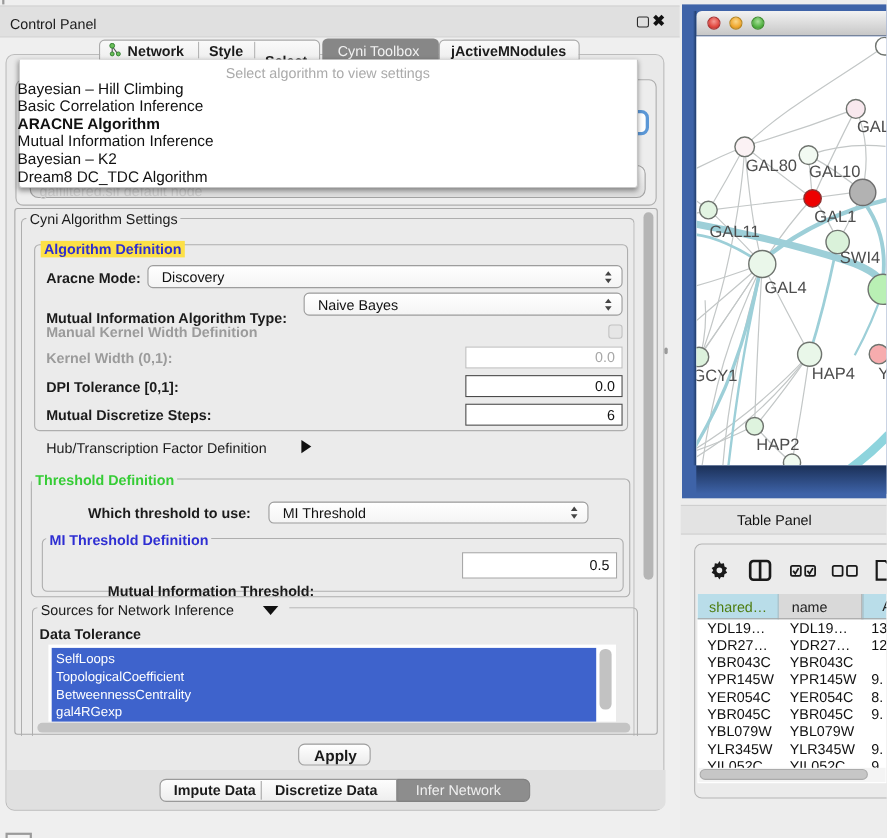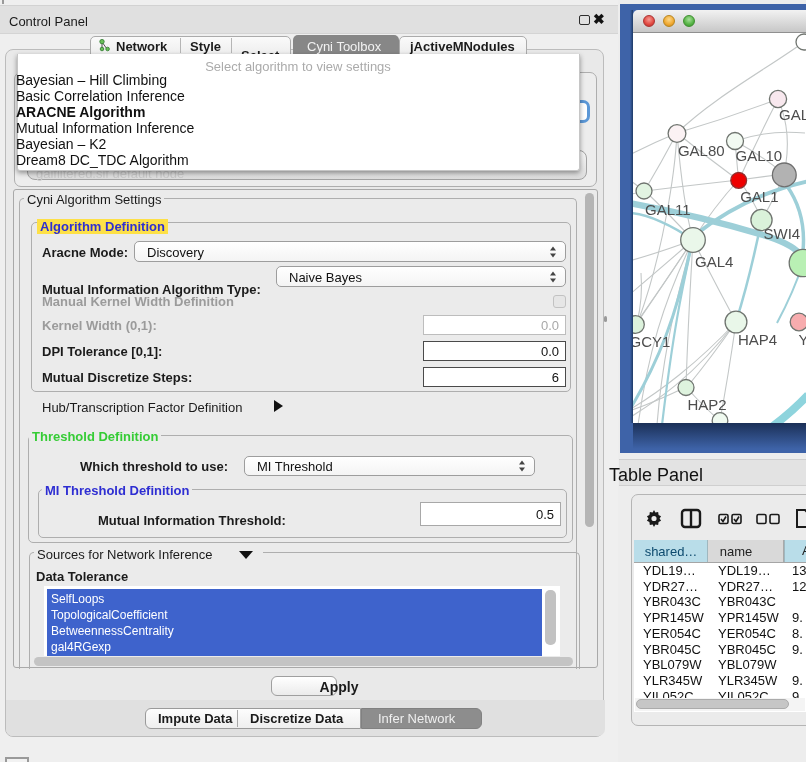--- a/index.html
+++ b/index.html
@@ -104,39 +104,39 @@
 <div class="grp" style="left:28px;top:435px;width:543px;height:106px;"></div>
 <div class="abs" style="left:29px;top:429px;font-size:13px;font-weight:bold;color:#35cc35;background:#ebebeb;padding:0 3px;">Threshold Definition</div>
 <div class="abs lbl bold" style="left:80px;top:459px;">Which threshold to use:</div>
 <div class="combo" style="left:225px;top:456px;width:291px;height:20px;box-sizing:border-box;margin-left:19px;">
     <span class="ctext">MI Threshold</span>
     <span class="spin"></span>
   </div>
 
 <div class="grp" style="left:38px;top:489px;width:527px;height:47px;"></div>
 <div class="abs" style="left:42px;top:483px;font-size:13px;font-weight:bold;color:#2e2ed2;background:#ebebeb;padding:0 3px;">MI Threshold Definition</div>
-<div class="abs lbl bold" style="left:54px;top:513px;padding-left:44px;">Mutual Information Threshold:</div>
+<div class="abs lbl bold" style="left:54px;top:530px;padding-left:44px;">Mutual Information Threshold:</div>
 <div class="field" style="left:420px;top:502px;width:141px;height:24px;border:1px solid #a8a8a8;box-sizing:border-box;">
     <span style="color:#111;">0.5</span>
   </div>
 
 <div class="grp" style="left:29px;top:552px;width:549px;height:116px;border-bottom:none;border-radius:5px 5px 0 0;"></div>
 <div class="abs" style="left:34px;top:547px;font-size:13px;color:#1b1b1b;background:#ebebeb;padding:0 3px;z-index:2;">Sources for Network Inference</div>
 <div class="abs" style="left:208px;top:549px;width:55px;height:8px;background:#ebebeb;"></div>
 <div class="abs" style="left:239px;top:551px;width:0;height:0;border-left:7.5px solid transparent;border-right:7.5px solid transparent;border-top:8px solid #111;"></div>
 <div class="abs lbl bold" style="left:36px;top:569px;">Data Tolerance</div>
 
 <div class="abs" style="left:44px;top:586px;width:516px;height:70px;background:#fff;"></div>
 <div class="abs" style="left:47px;top:589px;width:495px;height:67px;background:#3e63cc;"></div>
 <div class="abs" style="left:51px;top:590.5px;font-size:12px;color:#fff;line-height:16.3px;">SelfLoops<br>TopologicalCoefficient<br>BetweennessCentrality<br>gal4RGexp</div>
 <div class="abs" style="left:545px;top:590px;width:11px;height:55px;background:#c2c2c2;border-radius:5px;"></div>
 
 <div class="abs" style="left:6px;top:700px;width:599px;height:36px;background:#e0e0e0;border-radius:0 0 7px 7px;"></div>
 <div class="abs" style="left:271px;top:676px;width:66px;height:20px;background:linear-gradient(#ffffff,#ebebeb);border:1px solid #9f9f9f;border-radius:6px;box-sizing:border-box;"></div>
-<div class="abs" style="left:11px;top:679px;width:608px;text-align:center;font-size:14px;font-weight:bold;color:#1a1a1a;padding-left:24px;">Apply</div>
+<div class="abs" style="left:1px;top:679px;width:608px;text-align:center;font-size:14px;font-weight:bold;color:#1a1a1a;">Apply</div>
 
 <div class="abs" style="left:145px;top:708px;width:216px;height:21px;background:linear-gradient(#fdfdfd,#eeeeee);border:1px solid #9a9a9a;border-radius:6px 0 0 6px;box-sizing:border-box;"></div>
 <div class="abs" style="left:237px;top:710px;width:1px;height:17px;background:#a8a8a8;"></div>
 <div class="abs" style="left:361px;top:708px;width:121px;height:21px;background:#8d8d8d;border:1px solid #818181;border-radius:0 6px 6px 0;box-sizing:border-box;"></div>
 <div class="abs lbl bold" style="left:158px;top:711px;">Impute Data</div>
 <div class="abs lbl bold" style="left:250px;top:711px;">Discretize Data</div>
 <div class="abs" style="left:378px;top:711px;font-size:13px;color:#efefef;">Infer Network</div>
 
 <div class="abs" style="left:5px;top:757px;width:20px;height:10px;background:#f2f2f2;border:2px solid #9a9a9a;"></div>
 
@@ -234,21 +234,21 @@
     <text x="62" y="233.5">GAL4</text>
     <text x="-3.5" y="313.5">GCY1</text>
     <text x="105" y="311.5">HAP4</text>
     <text x="165.5" y="311.5">Y</text>
     <text x="54.5" y="376.5">HAP2</text>
   </g>
 </svg>
 </div>
 
 <div class="abs" style="left:619px;top:459px;width:187px;height:25px;background:#e3e3e3;border-top:1px solid #cfcfcf;border-bottom:1px solid #cfcfcf;"></div>
-<div class="abs" style="left:609px;top:465px;font-size:18px;color:#111;">Table Panel</div>
+<div class="abs" style="left:670px;top:465px;font-size:13px;color:#111;">Table Panel</div>
 
 <div class="abs" style="left:631px;top:494px;width:180px;height:230px;background:#ebebeb;border:1px solid #b5b5b5;border-radius:7px;"></div>
 
 <svg class="abs" style="left:645px;top:508px;" width="165" height="22" viewBox="0 0 165 22">
   <g fill="#1a1a1a">
     <path transform="translate(9,10.5) scale(1.12) translate(-9,-10.5)" d="M 9,3 l 1.2,2.2 2.5,-0.4 0.4,2.5 2.2,1.2 -1.3,2 1.3,2 -2.2,1.2 -0.4,2.5 -2.5,-0.4 -1.2,2.2 -1.2,-2.2 -2.5,0.4 -0.4,-2.5 -2.2,-1.2 1.3,-2 -1.3,-2 2.2,-1.2 0.4,-2.5 2.5,0.4 z M 9,8.2 a 2.3,2.3 0 1,0 0,4.6 a 2.3,2.3 0 1,0 0,-4.6 z"></path>
   </g>
   <rect x="37" y="2" width="18" height="17" rx="3" fill="none" stroke="#1a1a1a" stroke-width="2.4"></rect>
   <line x1="46" y1="2" x2="46" y2="19" stroke="#1a1a1a" stroke-width="2.4"></line>
   <g fill="none" stroke="#1a1a1a" stroke-width="1.6">
@@ -263,21 +263,21 @@
     <path d="M 152,2 h 8 l 5,5 v 12 h -13 z"></path>
   </g>
 </svg>
 
 <div class="abs" style="left:634px;top:540px;width:172px;height:172px;background:#fff;overflow:hidden;">
   <div class="abs" style="left:0;top:0;width:74px;height:23px;background:#b9dde9;border-right:1px solid #9fb7bf;box-sizing:border-box;"></div>
   <div class="abs" style="left:74px;top:0;width:76px;height:23px;background:#d9d9d9;border-right:1px solid #a9a9a9;box-sizing:border-box;"></div>
   <div class="abs" style="left:150px;top:0;width:22px;height:23px;background:#b9dde9;border-left:1px solid #9fb7bf;box-sizing:border-box;"></div>
   <div class="abs" style="left:0;top:22px;width:172px;height:1px;background:#a5a5a5;"></div>
   <div class="abs" style="left:168px;top:3px;font-size:13px;color:#222;">A</div>
-  <div class="abs" style="left:0;top:0;width:74px;height:23px;line-height:23px;text-align:center;font-size:13px;color:#0c4a6e;">shared…</div>
+  <div class="abs" style="left:0;top:0;width:74px;height:23px;line-height:23px;text-align:center;font-size:13px;color:#4d7c0f;">shared…</div>
   <div class="abs" style="left:74px;top:0;width:56px;height:23px;line-height:23px;text-align:center;font-size:13px;color:#222;">name</div>
   <div class="abs" style="left:0;top:23px;width:1px;height:0;"></div>
   <div class="abs" style="left:9px;top:23px;font-size:13px;color:#111;line-height:15.7px;">YDL19…<br>YDR27…<br>YBR043C<br>YPR145W<br>YER054C<br>YBR045C<br>YBL079W<br>YLR345W<br>YIL052C</div>
   <div class="abs" style="left:84px;top:23px;font-size:13px;color:#111;line-height:15.7px;">YDL19…<br>YDR27…<br>YBR043C<br>YPR145W<br>YER054C<br>YBR045C<br>YBL079W<br>YLR345W<br>YIL052C</div>
   <div class="abs" style="left:158px;top:23px;font-size:13px;color:#111;line-height:15.7px;">13<br>12<br><br>9.<br>8.<br>9.<br><br>9.<br>9</div>
   <div class="abs" style="left:1px;top:158px;width:170px;height:13px;background:#f4f4f4;"></div>
   <div class="abs" style="left:2px;top:159px;width:153px;height:10px;background:#c6c6c6;border:1px solid #ababab;border-radius:5px;box-sizing:border-box;"></div>
 </div>
 
 </body></html>

